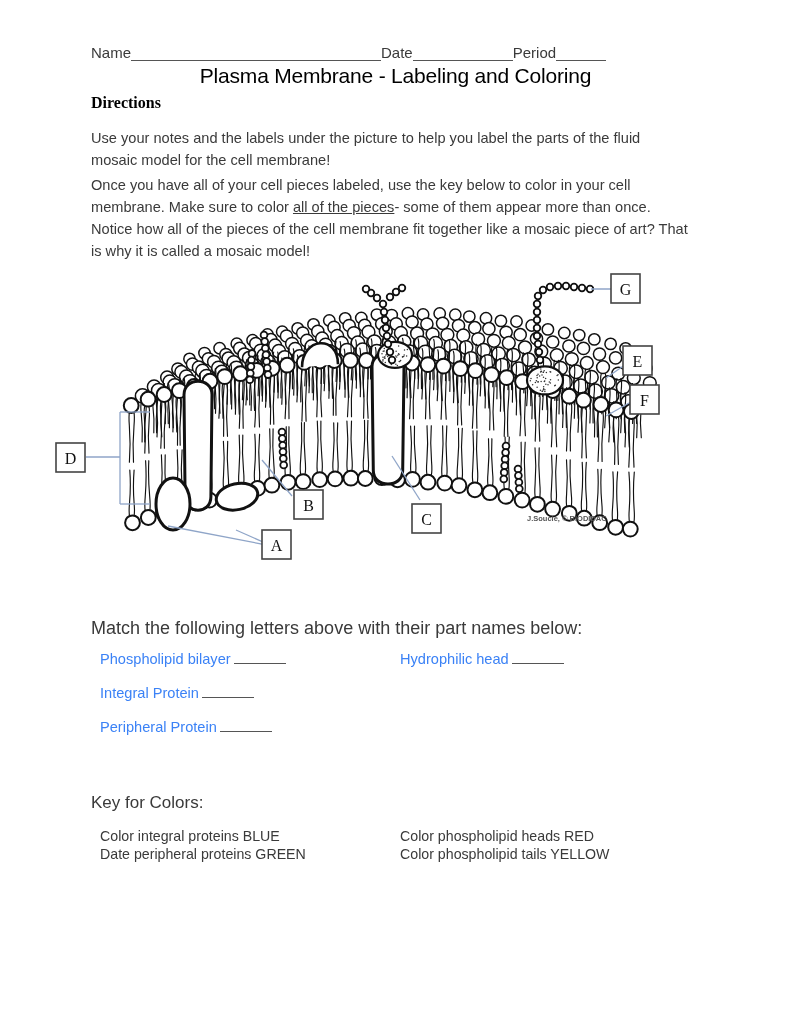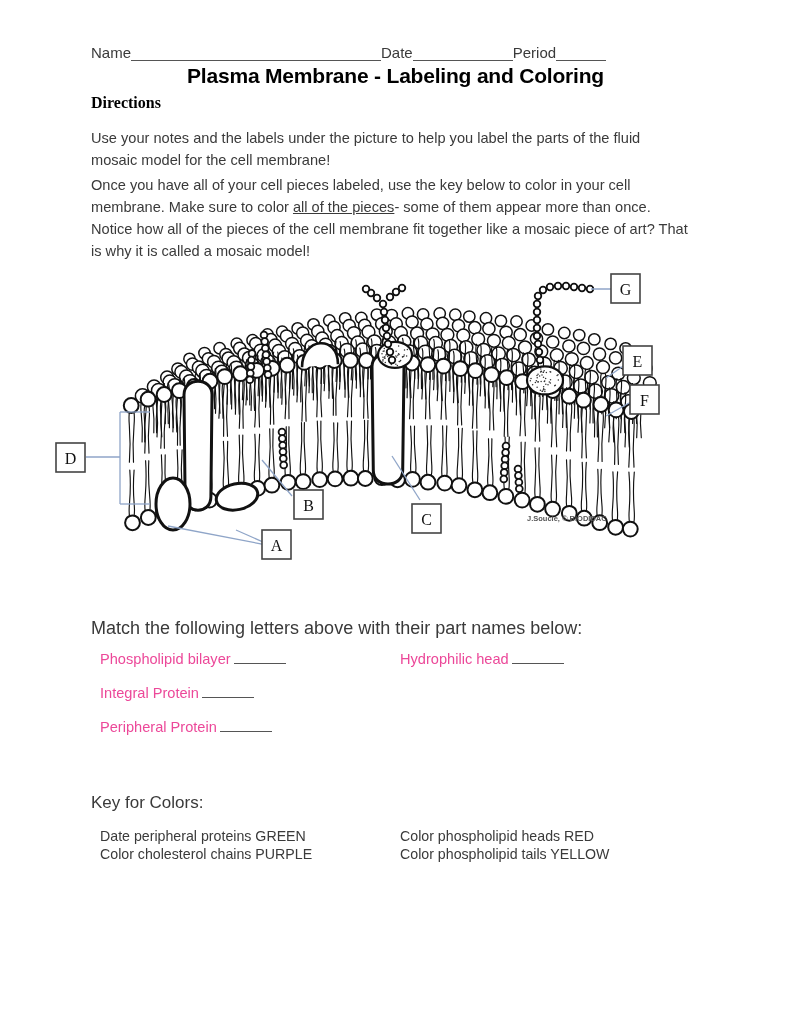--- a/index.html
+++ b/index.html
@@ -45,21 +45,21 @@
   .rule-period { width: 50px; }
 
   
   .doc-title {
     position: absolute;
     left: 0;
     top: 64px;
     width: 791px;
     text-align: center;
     font-size: 21px;
-    font-weight: bold;
+    font-weight: normal;
     color: #000;
     letter-spacing: -0.2px;
   }
 
   
   .directions-head {
     position: absolute;
     left: 91px;
     top: 94px;
     font-size: 16px;
@@ -104,21 +104,21 @@
     width: 600px;
   }
   .match-col {
     position: absolute;
     top: 0;
   }
   .match-col-left  { left: 0px; }
   .match-col-right { left: 300px; }
   .match-item {
     font-size: 14.6px;
-    color: #ec4899;
+    color: #3b82f6;
     height: 34px;
     white-space: nowrap;
   }
   .blank {
     display: inline-block;
     width: 52px;
     border-bottom: 1px solid #555;
     height: 12px;
     margin-left: 3px;
   }
@@ -946,22 +946,22 @@
       </div>
     <div class="match-col match-col-right" id="match-right">
         <div class="match-item"><span>Hydrophilic head</span><span class="blank"></span></div>
       </div>
   </div>
 
   <div class="key-head">Key for Colors:</div>
 
   <div class="key-grid">
     <div class="key-col key-col-left" id="key-left">
+        <div class="key-item"><span>Color integral proteins BLUE</span></div>
         <div class="key-item"><span>Date peripheral proteins GREEN</span></div>
-        <div class="key-item"><span>Color cholesterol chains PURPLE</span></div>
       </div>
     <div class="key-col key-col-right" id="key-right">
         <div class="key-item"><span>Color phospholipid heads RED</span></div>
         <div class="key-item"><span>Color phospholipid tails YELLOW</span></div>
       </div>
   </div>
 
 </div>
 
 </body></html>

